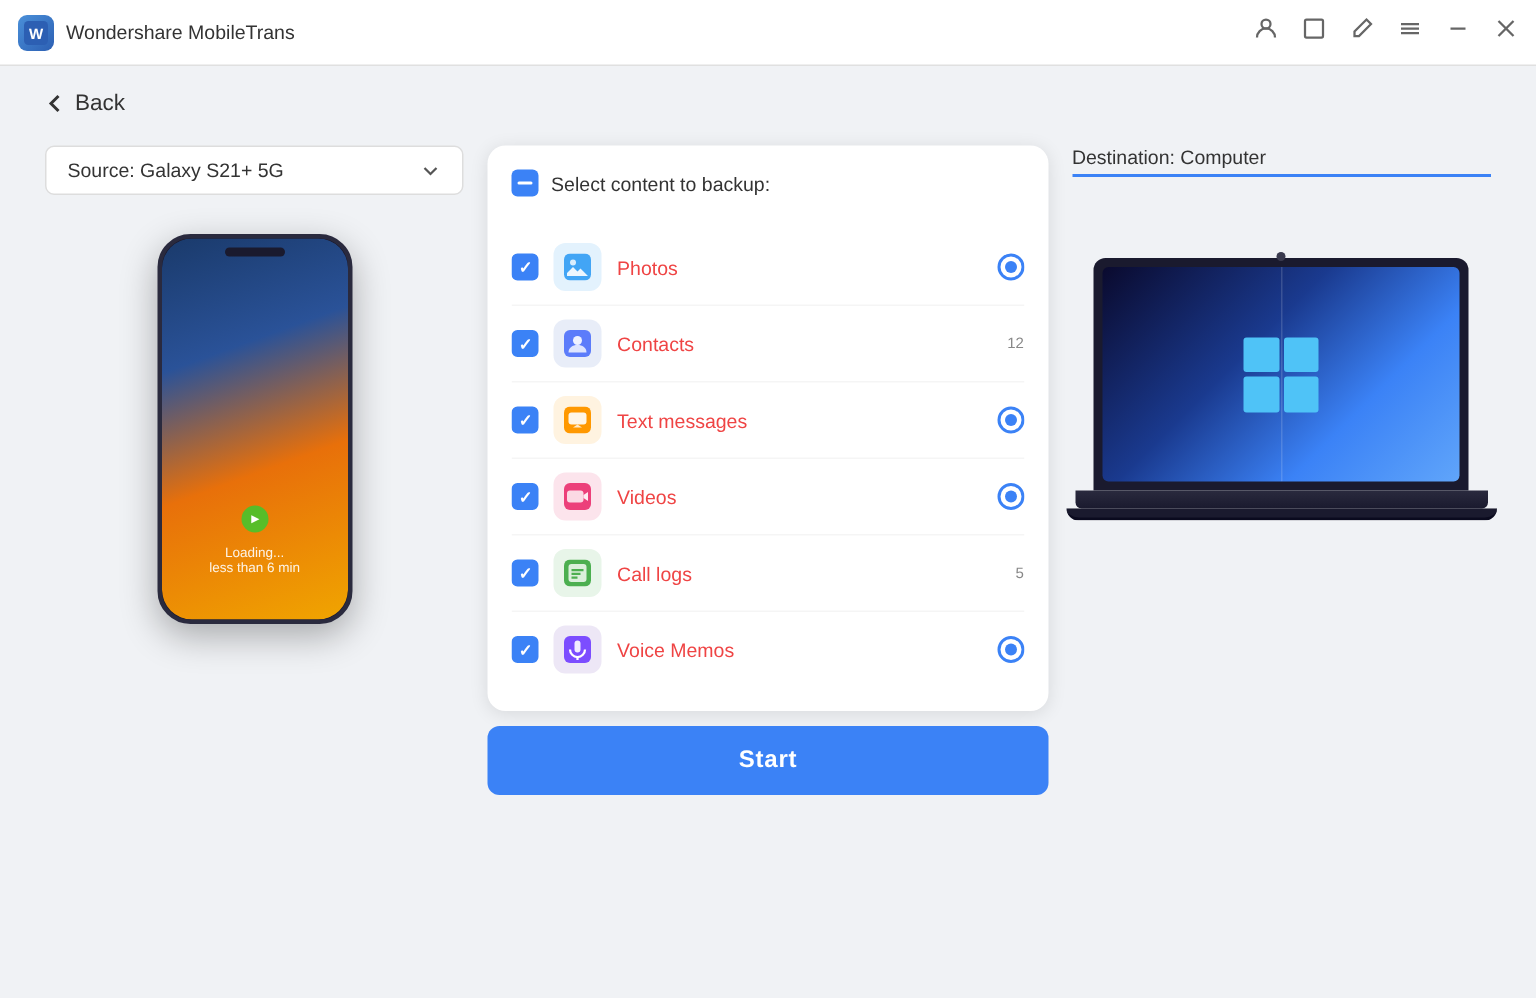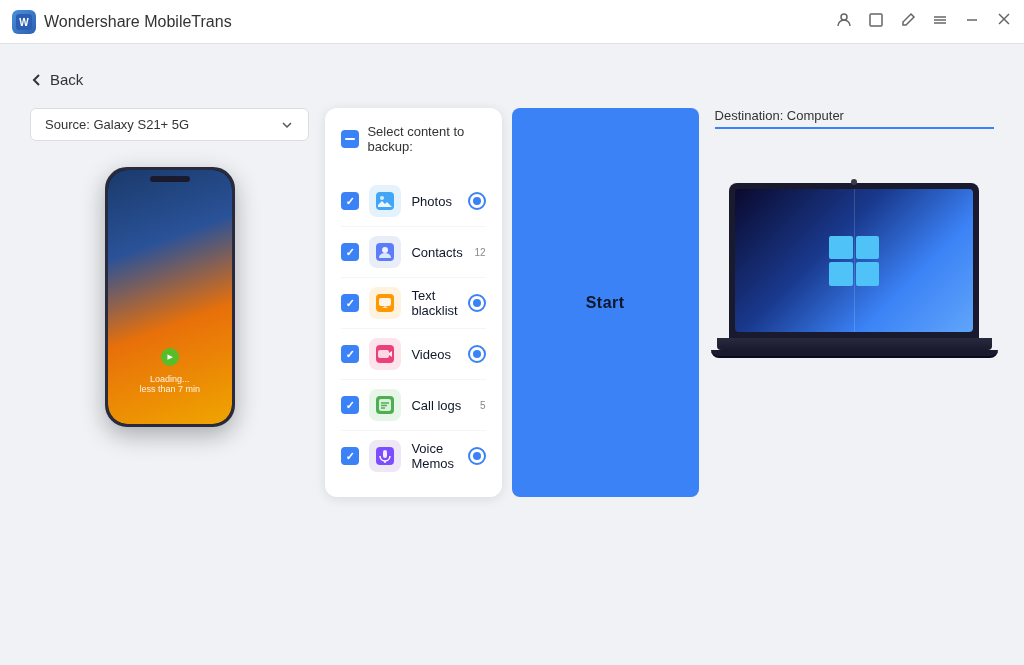--- a/index.html
+++ b/index.html
@@ -34,42 +34,42 @@
       background: linear-gradient(135deg, #4a90d9, #2c5fb3);
       border-radius: 6px;
       display: flex;
       align-items: center;
       justify-content: center;
       color: white;
       font-size: 12px;
       font-weight: bold;
     }
     .app-title {
-      font-size: 16px;
+      font-size: 13px;
       color: #333;
       font-weight: 500;
     }
     .title-bar-right {
       display: flex;
       align-items: center;
       gap: 16px;
     }
     .title-bar-icon {
       color: #666;
       font-size: 16px;
       cursor: pointer;
     }
     .close-icon { color: #666; font-size: 18px; }
 
     
     .content-area {
       flex: 1;
       display: flex;
       flex-direction: column;
-      padding: 11px 30px;
+      padding: 0 30px;
       background: #f0f2f5;
     }
 
     
     .back-btn {
       display: flex;
       align-items: center;
       gap: 6px;
       margin: 16px 0 20px;
       font-size: 15px;
@@ -165,21 +165,21 @@
       content: '▶';
       font-size: 7px;
       color: white;
       margin-left: 1px;
     }
 
     
     .center-panel {
       width: 374px;
       display: flex;
-      flex-direction: row;
+      flex-direction: column;
       gap: 10px;
     }
 
     .content-card {
       background: white;
       border-radius: 12px;
       box-shadow: 0 2px 12px rgba(0,0,0,0.1);
       padding: 16px;
       max-height: 420px;
       display: flex;
@@ -272,21 +272,21 @@
       display: flex;
       align-items: center;
       justify-content: center;
       font-size: 16px;
       flex-shrink: 0;
     }
 
     .item-name {
       flex: 1;
       font-size: 13px;
-      color: #0f172a;
+      color: #ef4444;
     }
 
     .item-count {
       font-size: 10px;
       color: #888;
     }
 
     .item-radio {
       width: 18px;
       height: 18px;
@@ -301,21 +301,21 @@
       content: '';
       width: 8px;
       height: 8px;
       background: #3b82f6;
       border-radius: 50%;
     }
 
     
     .start-btn {
       background: #3b82f6;
-      color: #0f172a;
+      color: #ffffff;
       border: none;
       border-radius: 8px;
       padding: 14px;
       font-size: 16px;
       font-weight: 600;
       cursor: pointer;
       width: 100%;
       letter-spacing: 0.5px;
     }
 
@@ -472,21 +472,21 @@
         </svg>
       </div>
 
       <div class="phone-container">
         <div class="phone">
           <div class="phone-screen">
             <div class="phone-notch"></div>
             <div class="phone-play-btn"></div>
             <div class="phone-loading">
               <div>Loading...</div>
-              <div>less than 7 min</div>
+              <div>less than 6 min</div>
             </div>
           </div>
         </div>
       </div>
     </div>
 
     <div class="center-panel">
       <div class="content-card">
 
         <div class="select-all-row">
@@ -532,21 +532,21 @@
             <div class="item-checkbox checked">
               <span class="check-mark">✓</span>
             </div>
             <div class="item-icon-wrap" style="background:#fff3e0;">
               <svg width="18" height="18" viewBox="0 0 18 18" fill="none">
                 <rect width="18" height="18" rx="4" fill="#ff9800"></rect>
                 <rect x="3" y="4" width="12" height="8" rx="2" fill="white" opacity="0.9"></rect>
                 <path d="M6 14l3-2 3 2" fill="white" opacity="0.8"></path>
               </svg>
             </div>
-            <span class="item-name">Text blacklist</span>
+            <span class="item-name">Text messages</span>
             <div class="item-radio"></div>
           </div>
 
           <div class="item-row">
             <div class="item-checkbox checked">
               <span class="check-mark">✓</span>
             </div>
             <div class="item-icon-wrap" style="background:#fce4ec;">
               <svg width="18" height="18" viewBox="0 0 18 18" fill="none">
                 <rect width="18" height="18" rx="4" fill="#ec407a"></rect>

